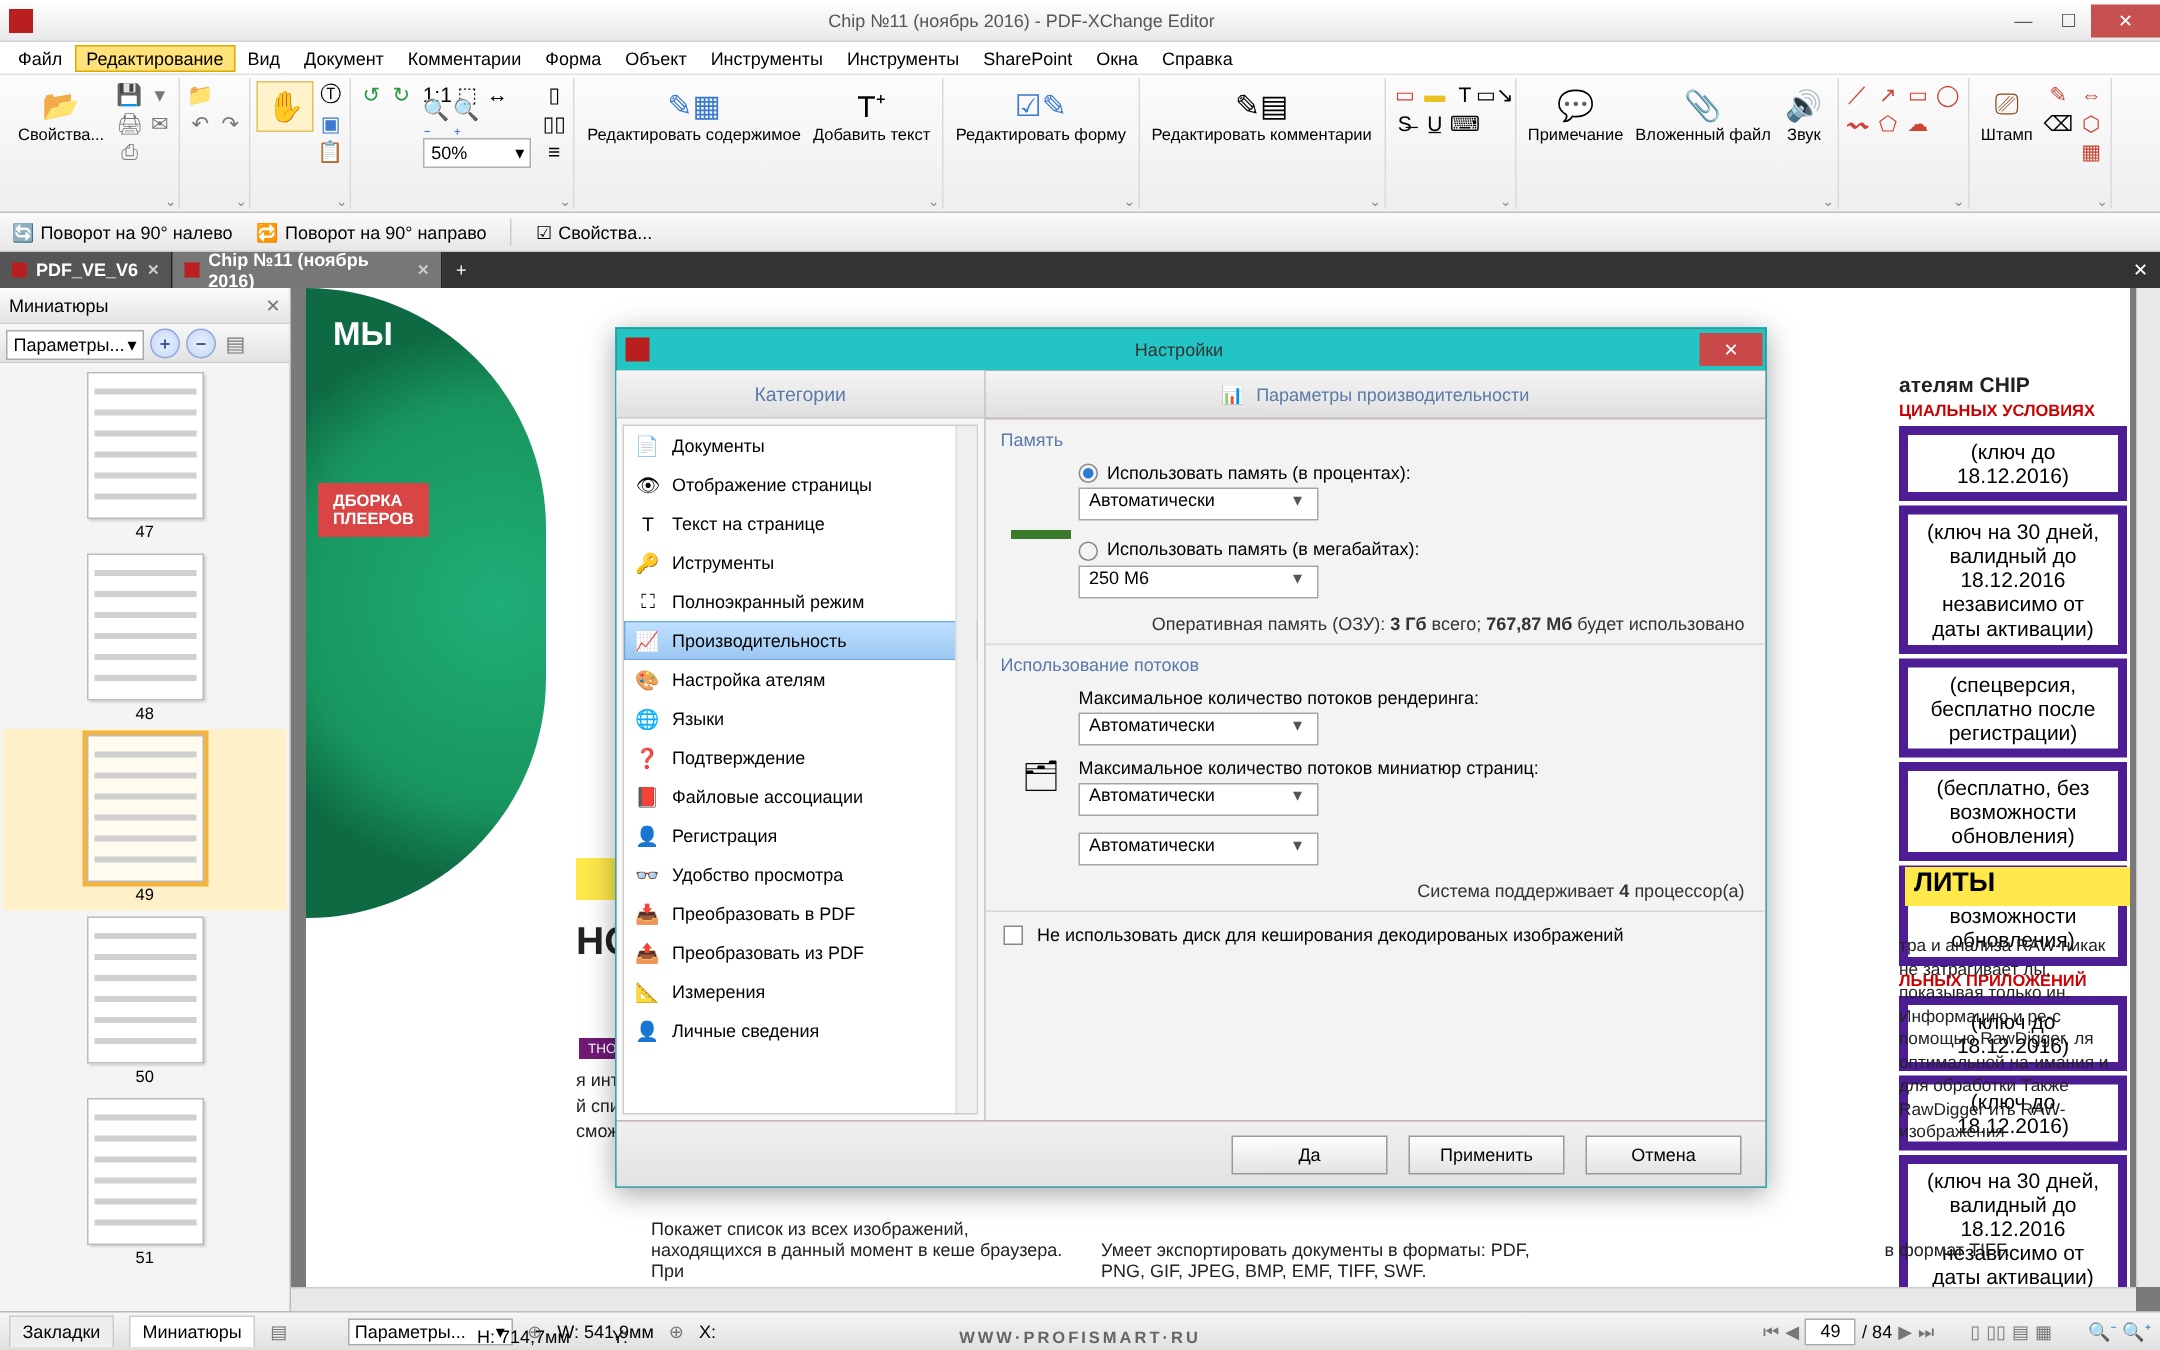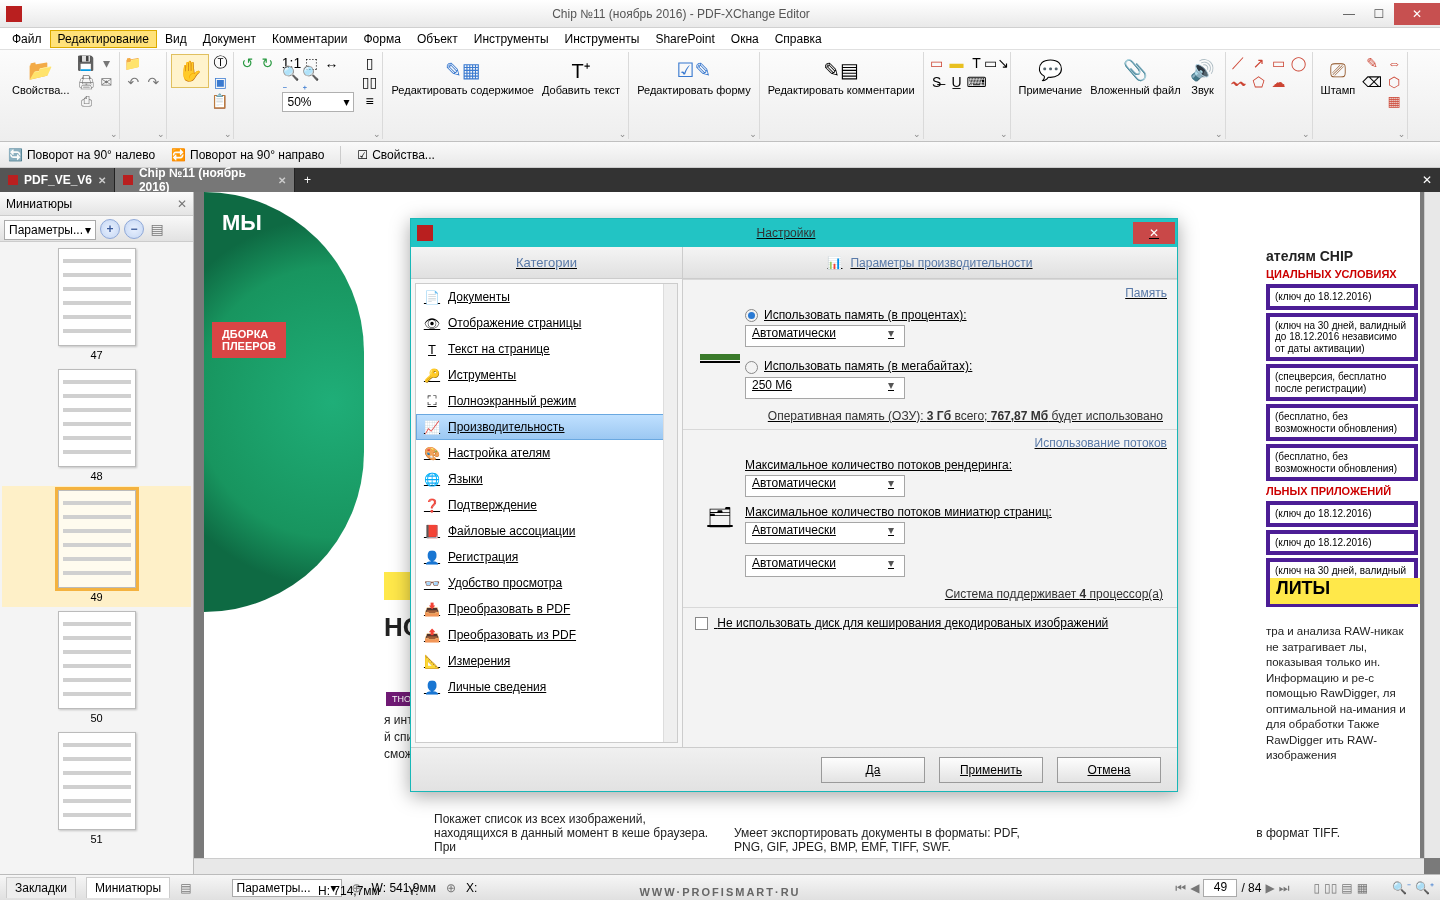--- a/index.html
+++ b/index.html
@@ -58,43 +58,43 @@
 .thumb-lbl { font-size:11px; margin-top:3px; }
 .thumb-stripe{position:absolute;left:4px;right:4px;height:4px;background:#d0d0d0;}
 
 
 .doc-area { flex:1; background:#7a7a7a; position:relative; overflow:hidden; }
 .page-bg { position:absolute; left:10px; top:0; right:20px; bottom:0; background:#fff; }
 .page-art { position:absolute; left:10px; top:0; width:160px; height:420px; background:radial-gradient(circle at 80% 50%, #1fae78 0%, #18955f 55%, #0e6a43 75%); border-radius:0 200px 200px 0; color:#fff; }
 .yellowblock { position:absolute; left:190px; top:380px; width:150px; height:28px; background:#ffe84a; }
 .yellowblock2{ position:absolute; right:20px; top:386px; width:150px; height:26px; background:#ffe84a;}
 .infoboxcol { position:absolute; right:22px; top:52px; width:152px; }
-.ibox { border:4px solid #4c1d95; padding:3px 5px; margin-bottom:3px; font-size:10px; line-height:1.15; background:#fff;}
+.ibox { border:6px solid #4c1d95; padding:3px 5px; margin-bottom:3px; font-size:14px; line-height:1.15; background:#fff;text-align:center;}
 .sect-h { font-weight:bold; font-size:11px; margin:4px 0; color:#222;}
 .sect-h.red { color:#c00; }
 .scroll-v { position:absolute; right:0; top:0; bottom:16px; width:16px; background:#e8e8e8; border-left:1px solid #ccc;}
 .scroll-h { position:absolute; left:0; right:16px; bottom:0; height:16px; background:#e8e8e8; border-top:1px solid #ccc;}
-.dialog { position:absolute; left:410px; top:218px; width:768px; height:574px; background:#7f1d1d; border:1px solid #18b7b7; box-shadow:0 4px 18px rgba(0,0,0,.35);text-decoration:underline; }
+.dialog { position:absolute; left:410px; top:218px; width:768px; height:574px; background:#7f1d1d; border:1px solid #18b7b7; box-shadow:0 4px 18px rgba(0,0,0,.35); }
 .dlg-title { height:28px; background:#22c4c4; display:flex; align-items:center; color:#333; }
 .dlg-title .ico { width:16px; height:16px; background:#b91f1f; margin:0 6px;}
 .dlg-title .t { flex:1; text-align:center; }
 .dlg-title .close { width:42px; height:22px; background:#c94848; color:#fff; display:flex; align-items:center; justify-content:center; margin-right:2px;}
 .dlg-body { display:flex; height:calc(100% - 28px - 44px); }
-.cat-pane { width:272px; border-right:1px solid #ccc; display:flex; flex-direction:column; background:#f6f6f6; }
+.cat-pane { width:246px; border-right:1px solid #ccc; display:flex; flex-direction:column; background:#f6f6f6; }
 .cat-head { height:32px; background:linear-gradient(#f4f4f4,#e0e0e0); display:flex; align-items:center; justify-content:center; color:#5a7aa8; border-bottom:1px solid #ccc; font-size:13px;}
 .cat-list { flex:1; overflow:hidden; background:#fff; border:1px solid #ccc; margin:4px; position:relative;}
 .cat-item { display:flex; align-items:center; gap:8px; padding:5px 8px; font-size:12.5px; }
 .cat-item.sel { background:linear-gradient(#bfe0ff,#9cc8f2); border:1px solid #6aa8e0; padding:4px 7px;}
 .cat-ico { width:16px; height:16px; display:flex; align-items:center; justify-content:center; font-size:13px;}
 .cat-scroll{position:absolute;right:0;top:0;bottom:0;width:14px;background:#efefef;border-left:1px solid #ddd;}
 .opt-pane { flex:1; display:flex; flex-direction:column; }
 .opt-head { height:32px; background:linear-gradient(#f4f4f4,#e0e0e0); display:flex; align-items:center; justify-content:center; gap:8px; color:#5a7aa8; border-bottom:1px solid #ccc; font-size:13px;}
 .opt-body { flex:1; background:#f3f3f3; overflow:hidden; padding:0;}
 .opt-sect { border-top:1px solid #d8d8d8; }
-.opt-sect-h { color:#5a7aa8; padding:6px 10px 4px; font-size:12px;text-align:right;}
+.opt-sect-h { color:#5a7aa8; padding:6px 10px 4px; font-size:12px;}
 .opt-row { display:flex; align-items:center; gap:10px; padding:4px 10px 4px 22px;}
 .opt-ico { width:30px; display:flex; justify-content:center; font-size:20px;}
 .opt-fields { flex:1; }
 .radio { width:13px; height:13px; border:1px solid #888; border-radius:50%; display:inline-flex; align-items:center; justify-content:center; margin-right:6px; vertical-align:middle;}
 .radio.on::after { content:""; width:7px; height:7px; background:#2a7ad4; border-radius:50%;}
 .combo { width:160px; height:22px; border:1px solid #a6a6a6; background:#fff; display:flex; align-items:flex-start; justify-content:space-between; padding:0 6px; margin-top:3px; font-size:12px;}
 .combo .dd { width:14px; text-align:center; color:#555;}
 .note { text-align:right; padding:6px 14px; color:#333; font-size:12px;}
 .chk { width:13px; height:13px; border:1px solid #888; background:#fff; display:inline-block; margin-right:6px; vertical-align:middle;}
 .dlg-foot { height:44px; border-top:1px solid #ccc; display:flex; align-items:center; justify-content:flex-end; gap:14px; padding:0 16px; background:linear-gradient(#f0f0f0,#e2e2e2);}

